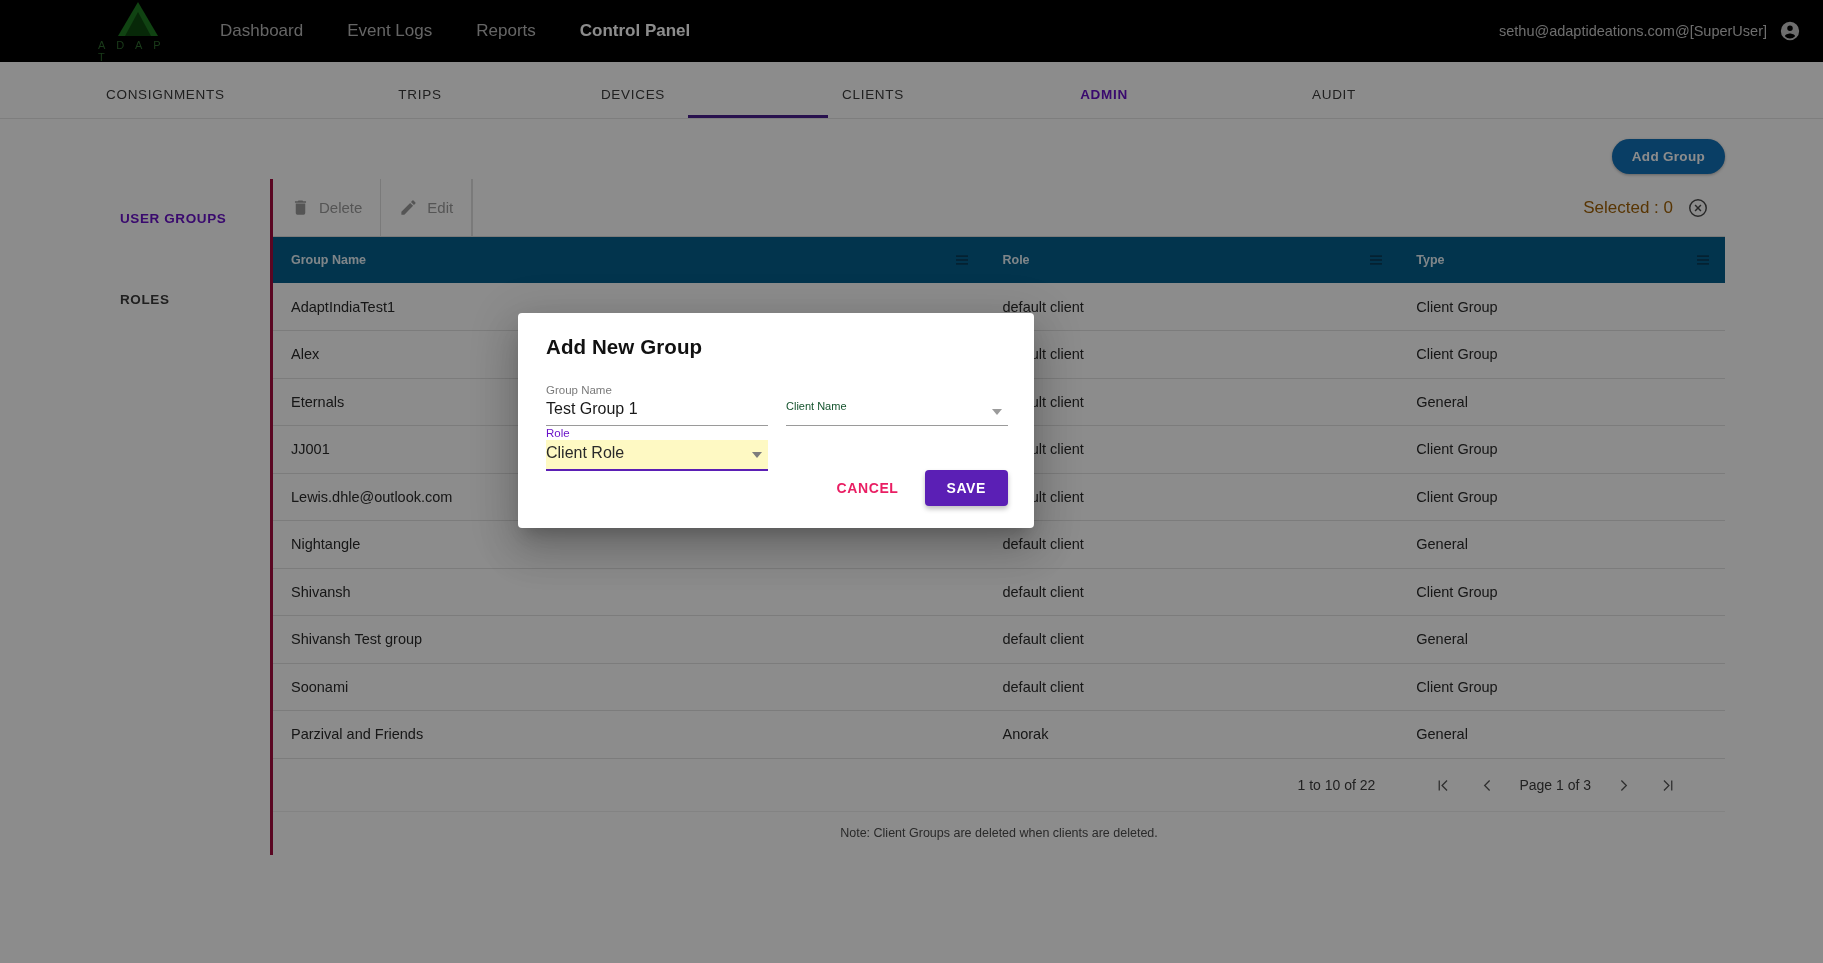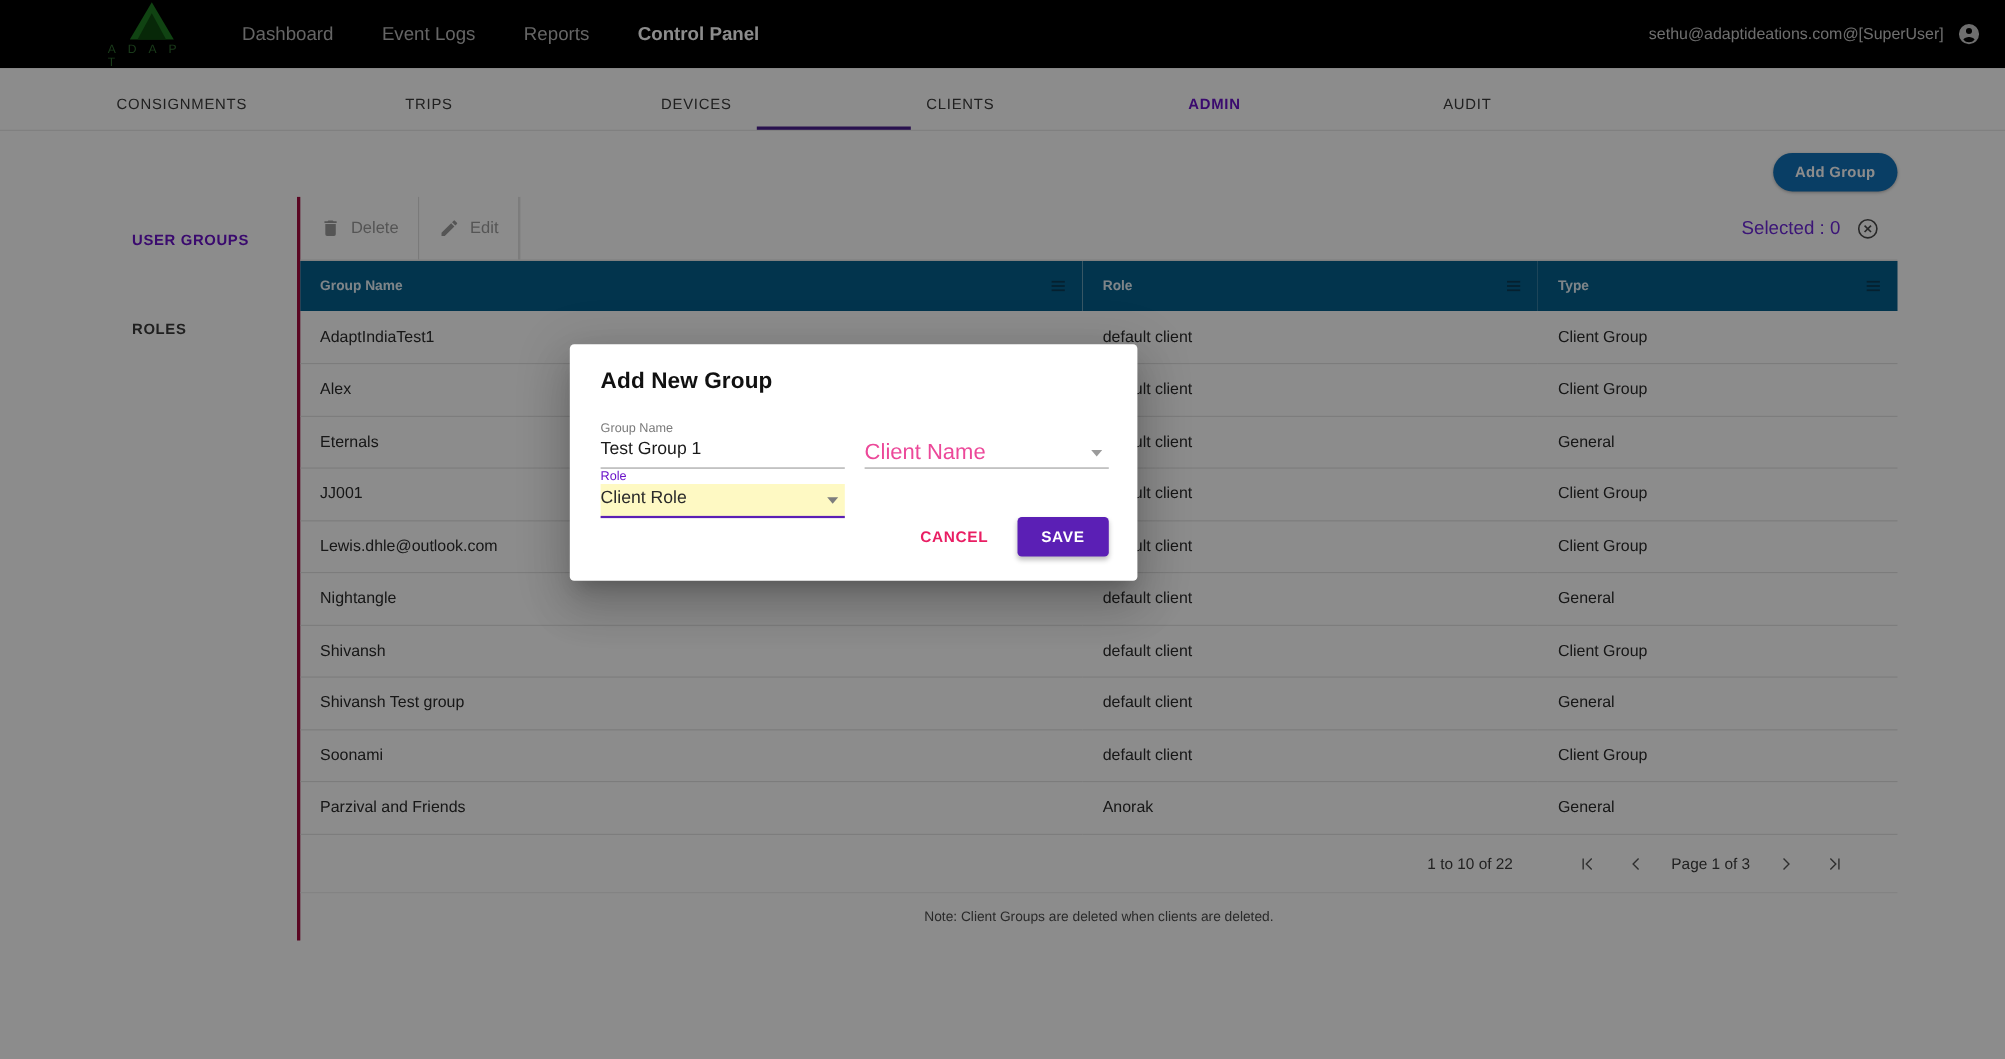--- a/index.html
+++ b/index.html
@@ -52,21 +52,21 @@
     height: 57px; background: #ffffff; position: relative;
     border-bottom: 1px solid #e6e6e6;
     display: flex; align-items: flex-end;
   }
   .tabstrip .tab {
     font-size: 13.5px; letter-spacing: 0.7px; color: #3b3b3b;
     font-weight: 500; text-align: center; padding-bottom: 16px;
     position: relative; cursor: pointer; white-space: nowrap;
   }
   .tab-c  { position: absolute; left: 106px;  width: 100px; }
-  .tab-t  { position: absolute; left: 252px;  width: 76px;  }
+  .tab-t  { position: absolute; left: 282px;  width: 76px;  }
   .tab-d  { position: absolute; left: 412px;  width: 90px;  }
   .tab-cl { position: absolute; left: 567px;  width: 80px;  }
   .tab-a  { position: absolute; left: 718px;  width: 80px;  }
   .tab-au { position: absolute; left: 868px;  width: 80px;  }
   .tabstrip .tab.active { color: #6a13c9; font-weight: 600; }
   .tab-underline {
     position: absolute; left: 688px; bottom: 0; width: 140px; height: 3px;
     background: #4a1f8f;
   }
 
@@ -104,21 +104,21 @@
     display: flex; align-items: center; gap: 9px;
     padding: 0 18px; color: #9b9b9b; font-size: 15px;
     border-right: 1px solid #dfdfdf; cursor: default;
   }
   .tb-icon { width: 19px; height: 19px; display: block; color: #9b9b9b; }
   .tb-spacer { flex: 1; border-right: 1px solid #dfdfdf; max-width: 0; }
   .tb-right {
     position: absolute; right: 16px; top: 0; height: 58px;
     display: flex; align-items: center; gap: 14px;
   }
-  .tb-right .sel { font-size: 17px; color: #6d28d9; }
+  .tb-right .sel { font-size: 17px; color: #a16207; }
   .clear-icon { width: 22px; height: 22px; color: #4a4a4a; display: block; cursor: pointer; }
 
   
   table.grid { width: 100%; border-collapse: collapse; table-layout: fixed; }
   table.grid thead th {
     background: #045f8c; color: #e8f3f9; height: 46px;
     font-size: 12.5px; font-weight: 700; text-align: left;
     padding: 0 0 0 18px; position: relative; vertical-align: middle;
   }
   th .menu-icon {
@@ -185,21 +185,21 @@
     padding: 4px 26px 4px 0; cursor: pointer;
   }
   .caret {
     position: absolute; right: 6px; top: 12px;
     width: 0; height: 0; border-left: 5.5px solid transparent;
     border-right: 5.5px solid transparent; border-top: 6px solid #7d7d7d;
   }
   .caret.light { border-top-color: #9b9b9b; }
   .select-plain {
     position: relative; border-bottom: 1px solid #9a9a9a;
-    font-size: 20px; color: #ec4899; height: 29px; padding: 3px 26px 6px 0;
+    font-size: 11px; color: #14532d; height: 29px; padding: 3px 26px 6px 0;
     cursor: pointer;
   }
 
   .modal-actions {
     position: absolute; right: 26px; bottom: 22px;
     display: flex; align-items: center; gap: 22px;
   }
   .btn-cancel {
     background: none; border: none; color: #e91e63;
     font-size: 14px; font-weight: 700; letter-spacing: .6px;

